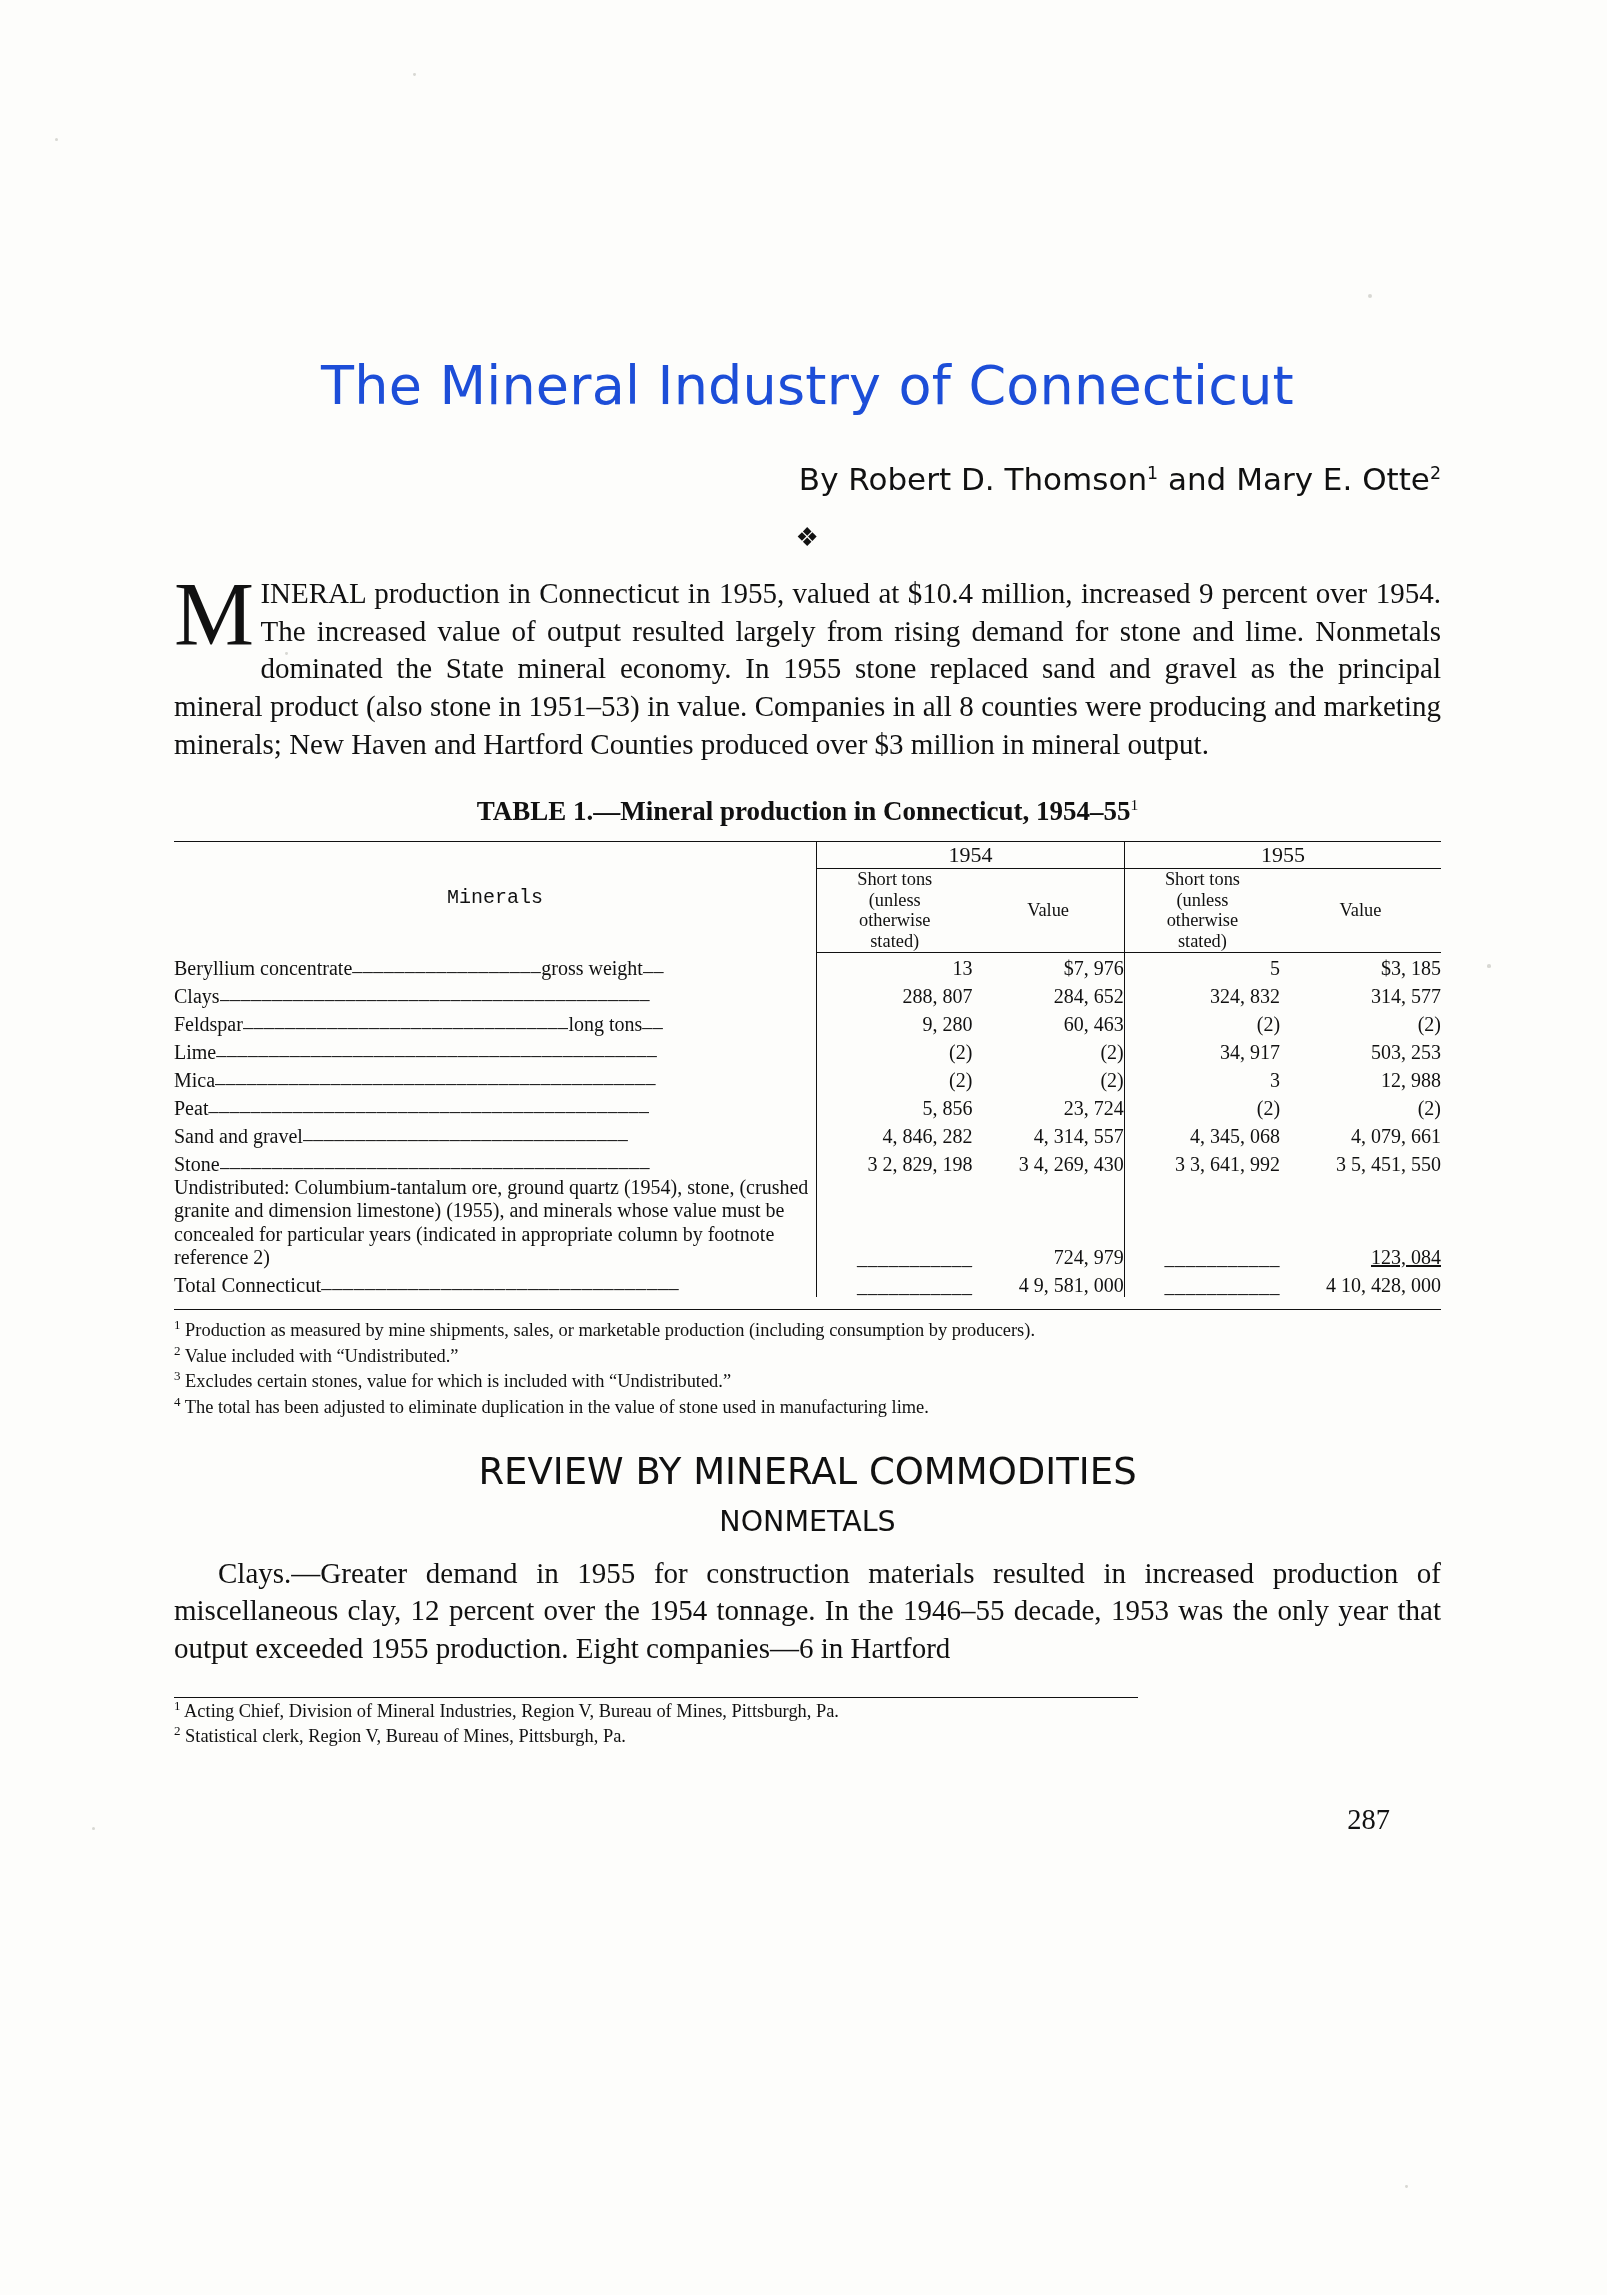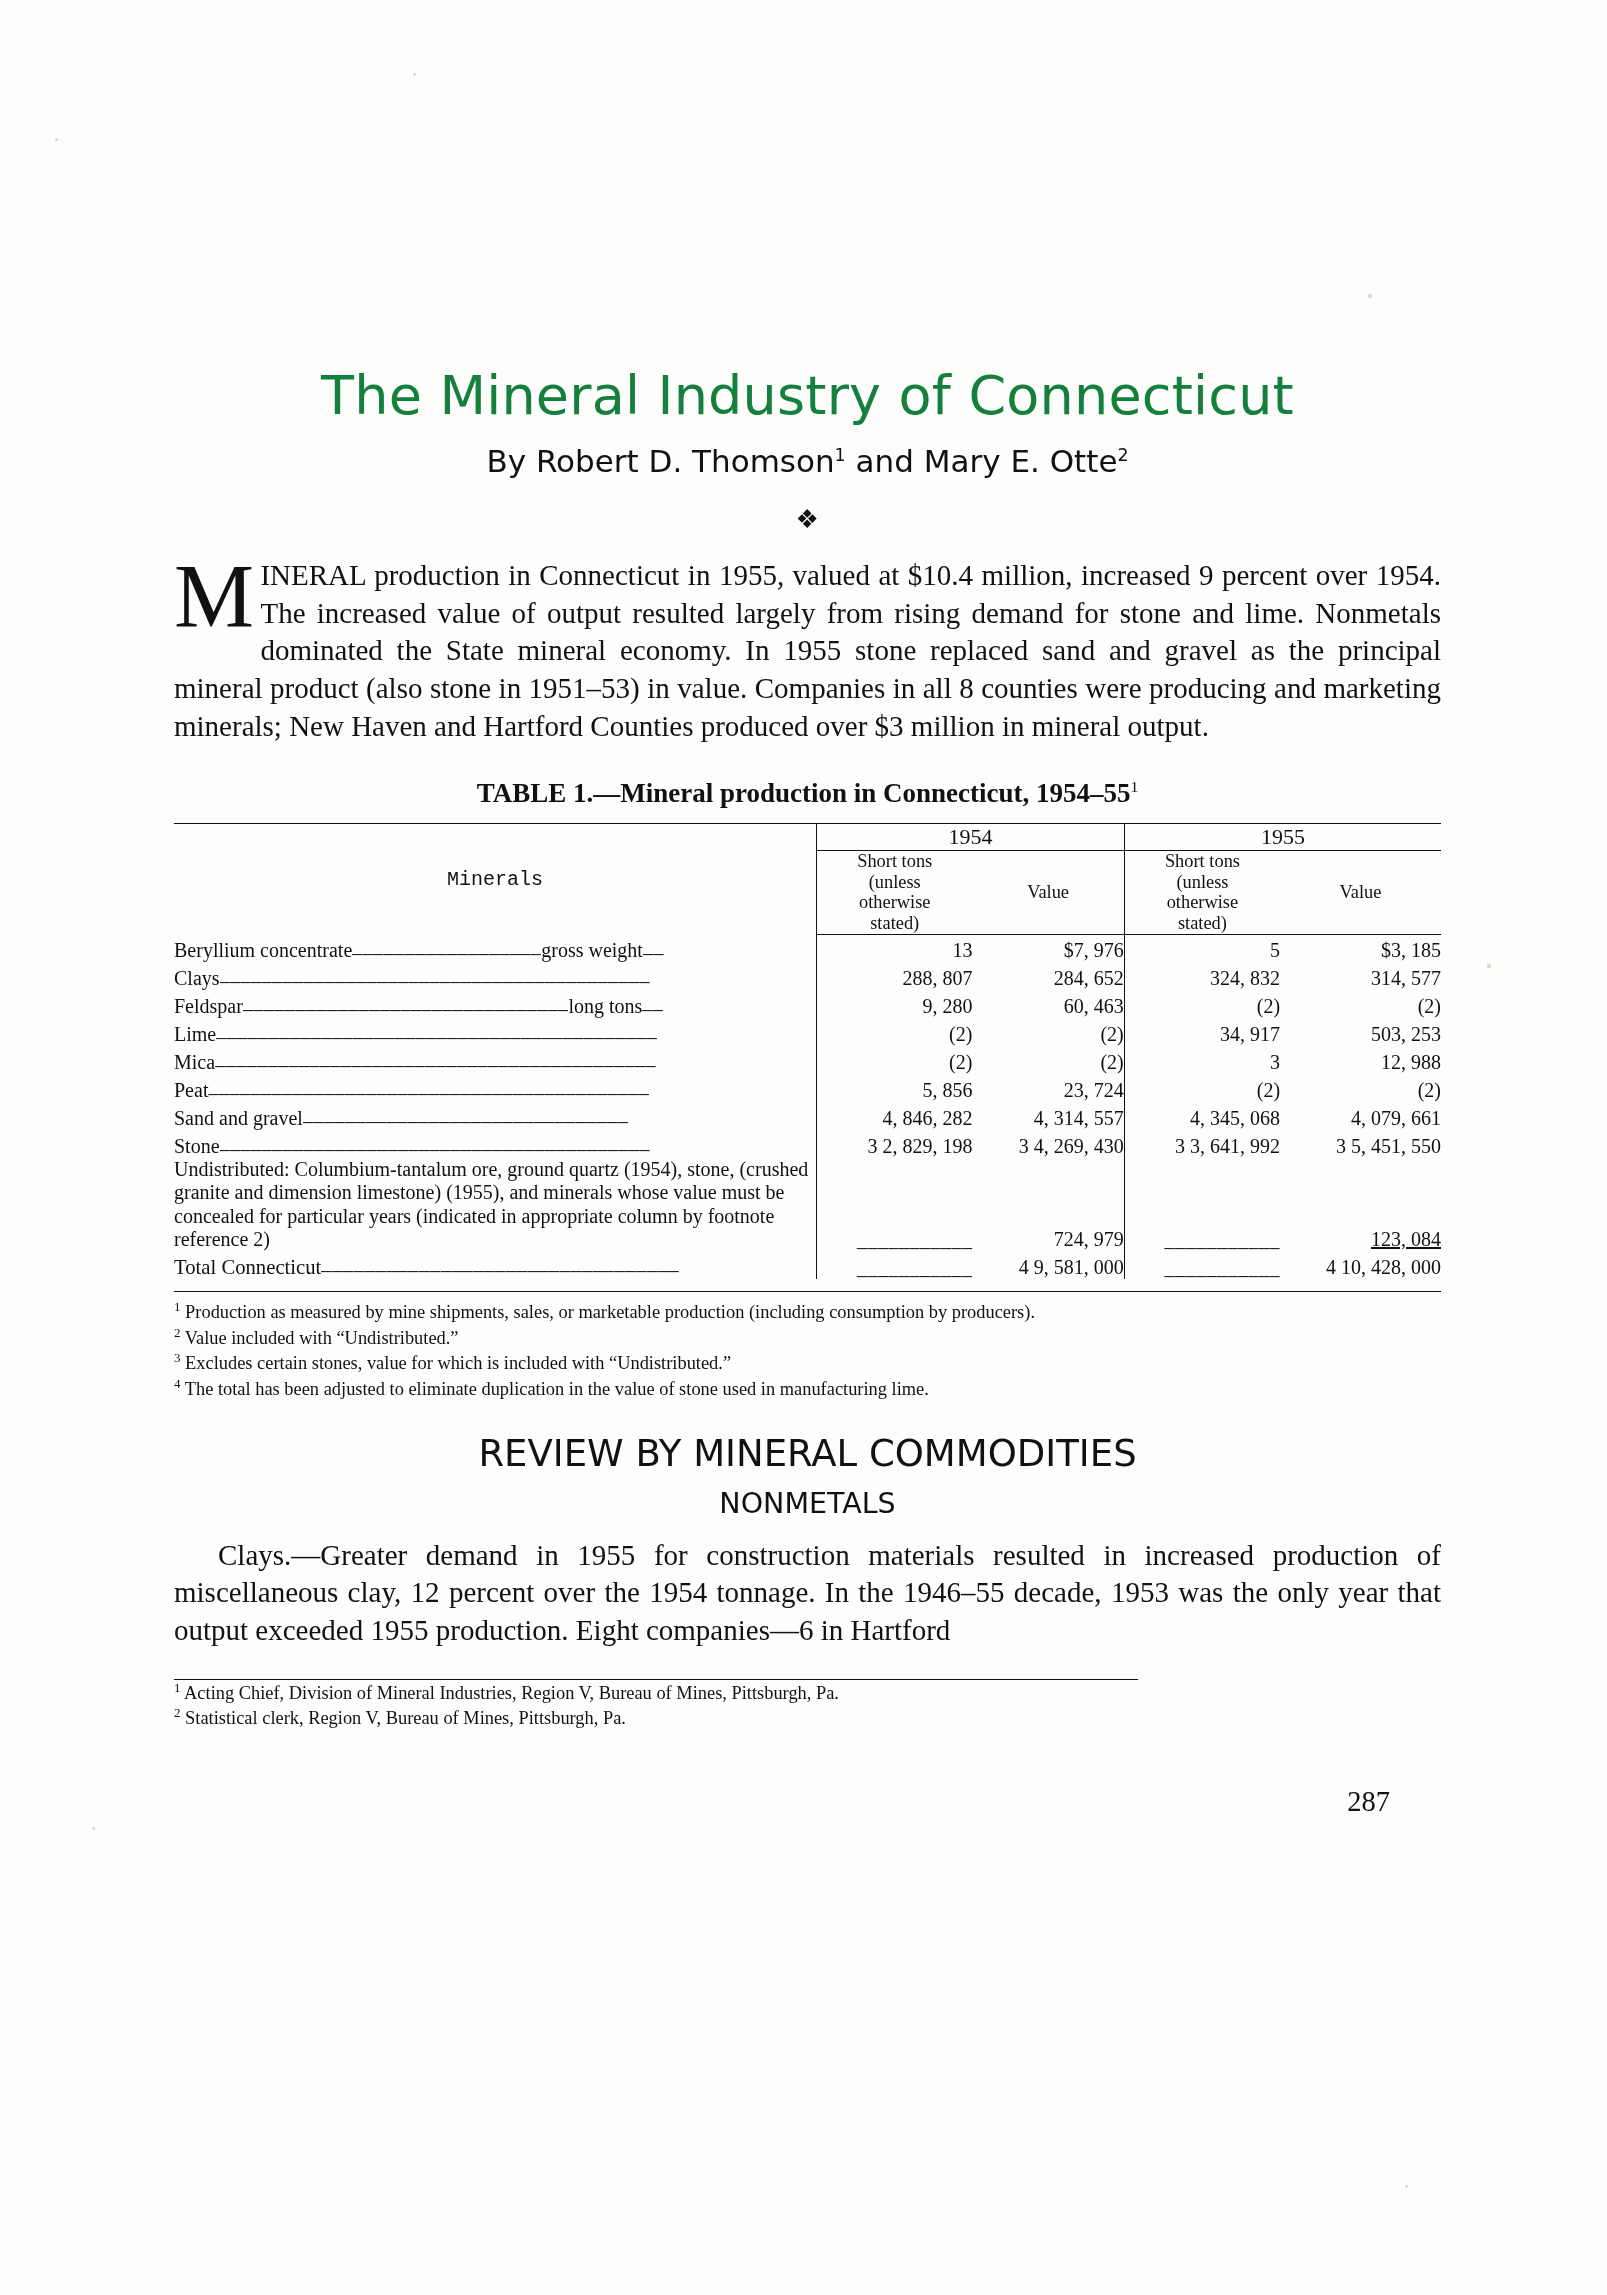--- a/index.html
+++ b/index.html
@@ -31,32 +31,32 @@
   }
 
   .content {
     position: absolute;
     left: 174px;
     top: 0;
     width: 1267px;
   }
 
   h1.title {
-    margin: 10px;
+    margin: 0;
     padding-top: 354px;
     text-align: center;
     font-family: "DejaVu Sans", sans-serif;
     font-weight: 400;
     font-size: 54px;
     letter-spacing: 0.2px;
-    color: #15803d;
+    color: #1d4ed8;
   }
   .byline {
-    margin-top: 16px;
-    text-align: center;
+    margin-top: 44px;
+    text-align: right;
     font-family: "DejaVu Sans", sans-serif;
     font-size: 31px;
     color: #111;
   }
   .byline sup { font-size: 17.4px; }
 
   .ornament {
     margin-top: 25px;
     text-align: center;
     font-size: 26px;

